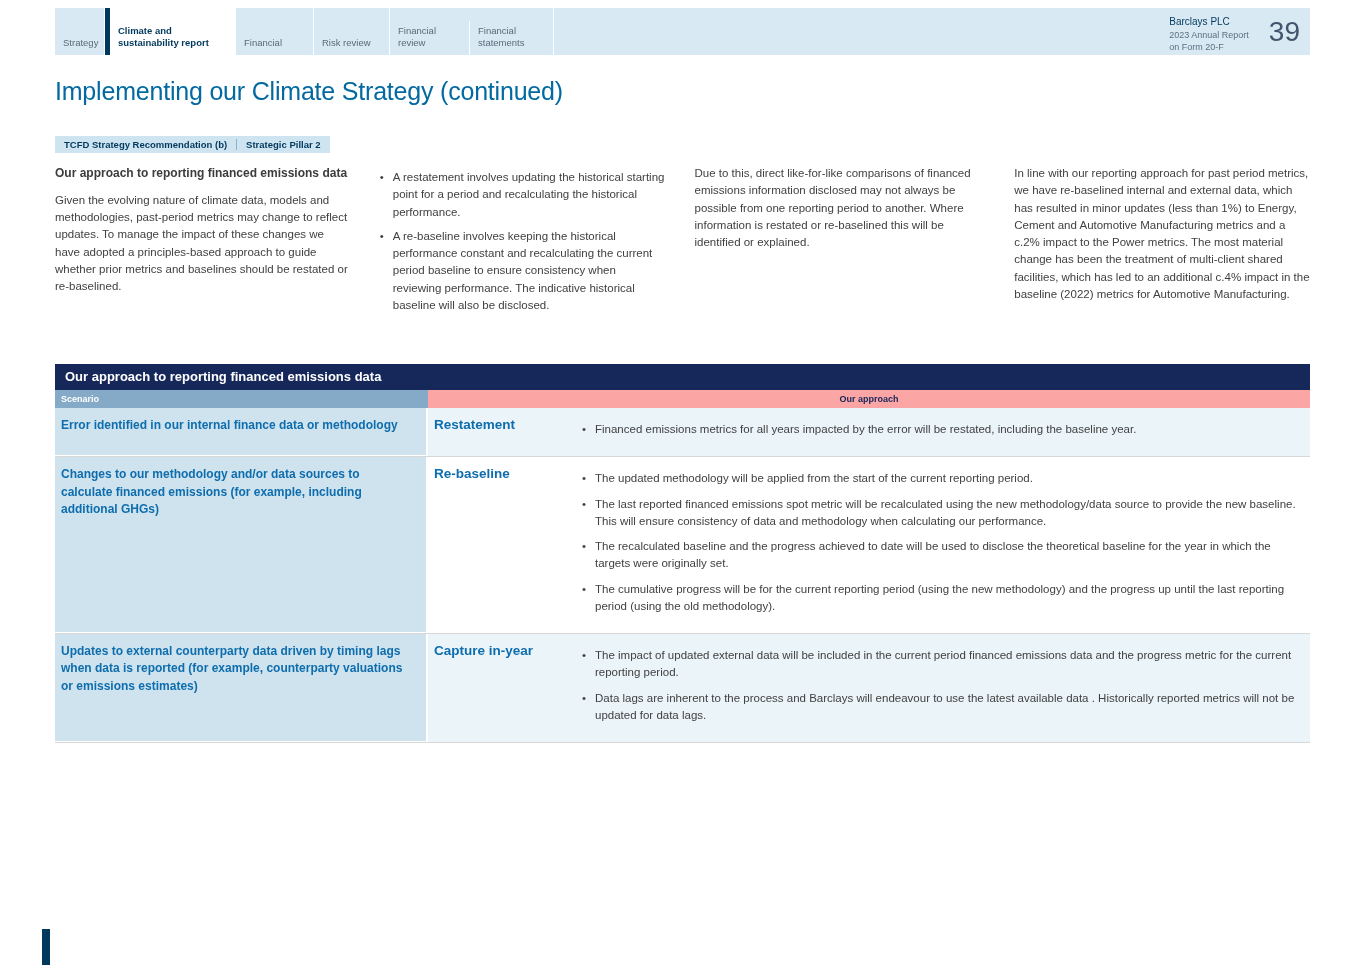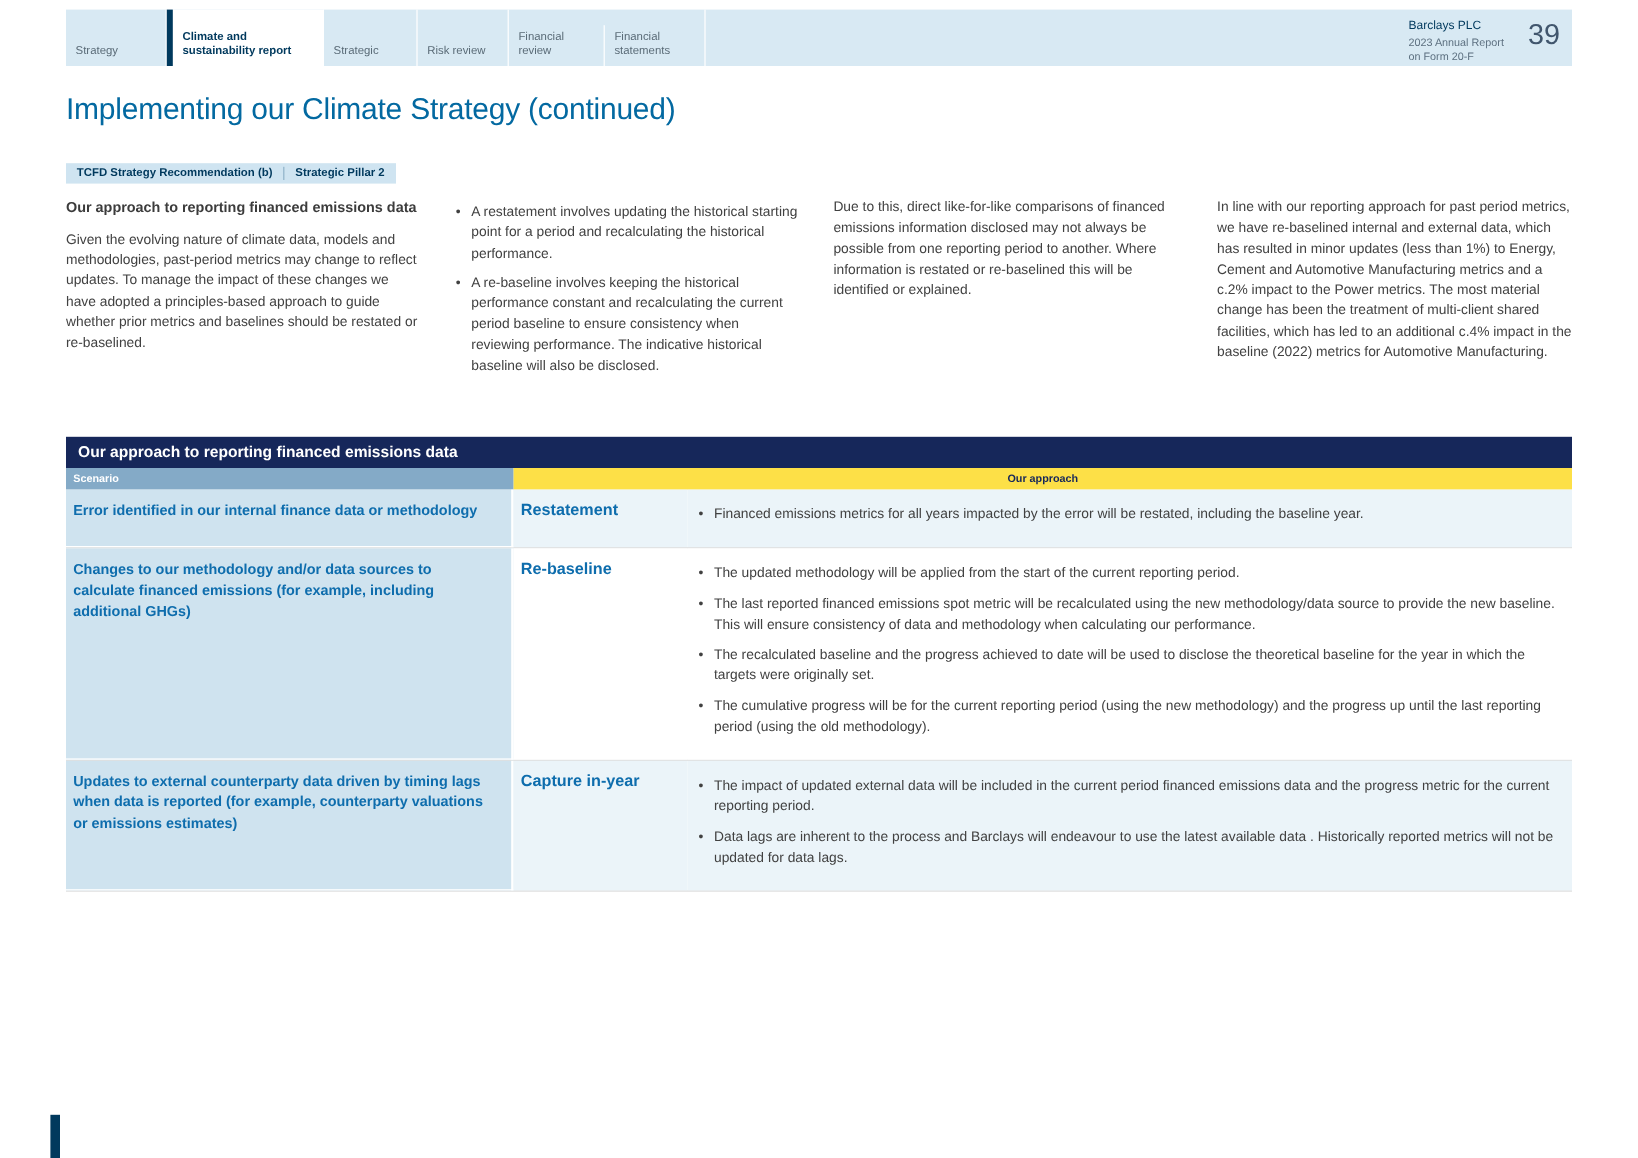--- a/index.html
+++ b/index.html
@@ -24,21 +24,21 @@
   .tab {
     display: flex;
     align-items: flex-end;
     padding: 5px 8px 6px 8px;
     font-size: 9.5px;
     line-height: 1.25;
     color: #5a6b77;
     border-right: 1px solid #ffffff;
     cursor: pointer;
   }
-  .tab.w-strategy { width: 84px; }
+  .tab.w-strategy { width: 50px; }
   .tab.w-climate { width: 131px; }
   .tab.w-governance { width: 78px; }
   .tab.w-risk { width: 76px; }
   .tab.w-finreview { width: 80px; margin-top: 13px; }
   .tab.w-finstatements { width: 84px; }
   .tab.active {
     background: #ffffff;
     border-left: 5px solid #00395d;
     color: #00395d;
     font-weight: bold;
@@ -46,21 +46,21 @@
   }
   .nav-spacer { flex: 1; }
   .nav-right {
     display: flex;
     align-items: flex-start;
     padding: 7px 6px 0 0;
   }
   .brand-block { font-size: 9px; color: #5d7080; line-height: 1.35; }
   .brand-name { font-weight: normal; color: #00395d; font-size: 10px; }
   .page-number {
-    font-size: 24px;
+    font-size: 28px;
     font-weight: 300;
     color: #41566d;
     line-height: 1;
     margin: 3px 4px 0 20px;
   }
 
   
   .page-title {
     font-size: 25px;
     font-weight: 400;
@@ -120,21 +120,21 @@
   }
   .t-subheader { display: grid; grid-template-columns: 373px 1fr; }
   .t-sub-scenario {
     background: #84aac7;
     color: #ffffff;
     font-size: 9px;
     font-weight: bold;
     padding: 4px 9px 4px 6px;
   }
   .t-sub-approach {
-    background: #fde047;
+    background: #fca5a5;
     color: #16275a;
     font-size: 9px;
     font-weight: bold;
     text-align: center;
     padding: 4px 9px;
   }
   .t-row {
     display: grid;
     grid-template-columns: 373px 145px 1fr;
     border-bottom: 1px solid #d8d8d8;
@@ -181,21 +181,21 @@
 
 
 <header class="topnav">
   <div class="tab w-strategy">
     <span>Strategy</span>
   </div>
   <div class="tab w-climate active">
     <span>Climate and sustainability report</span>
   </div>
   <div class="tab w-governance">
-    <span>Strategic</span>
+    <span>Financial</span>
   </div>
   <div class="tab w-risk">
     <span>Risk review</span>
   </div>
   <div class="tab w-finreview">
     <span>Financial review</span>
   </div>
   <div class="tab w-finstatements">
     <span>Financial statements</span>
   </div>

